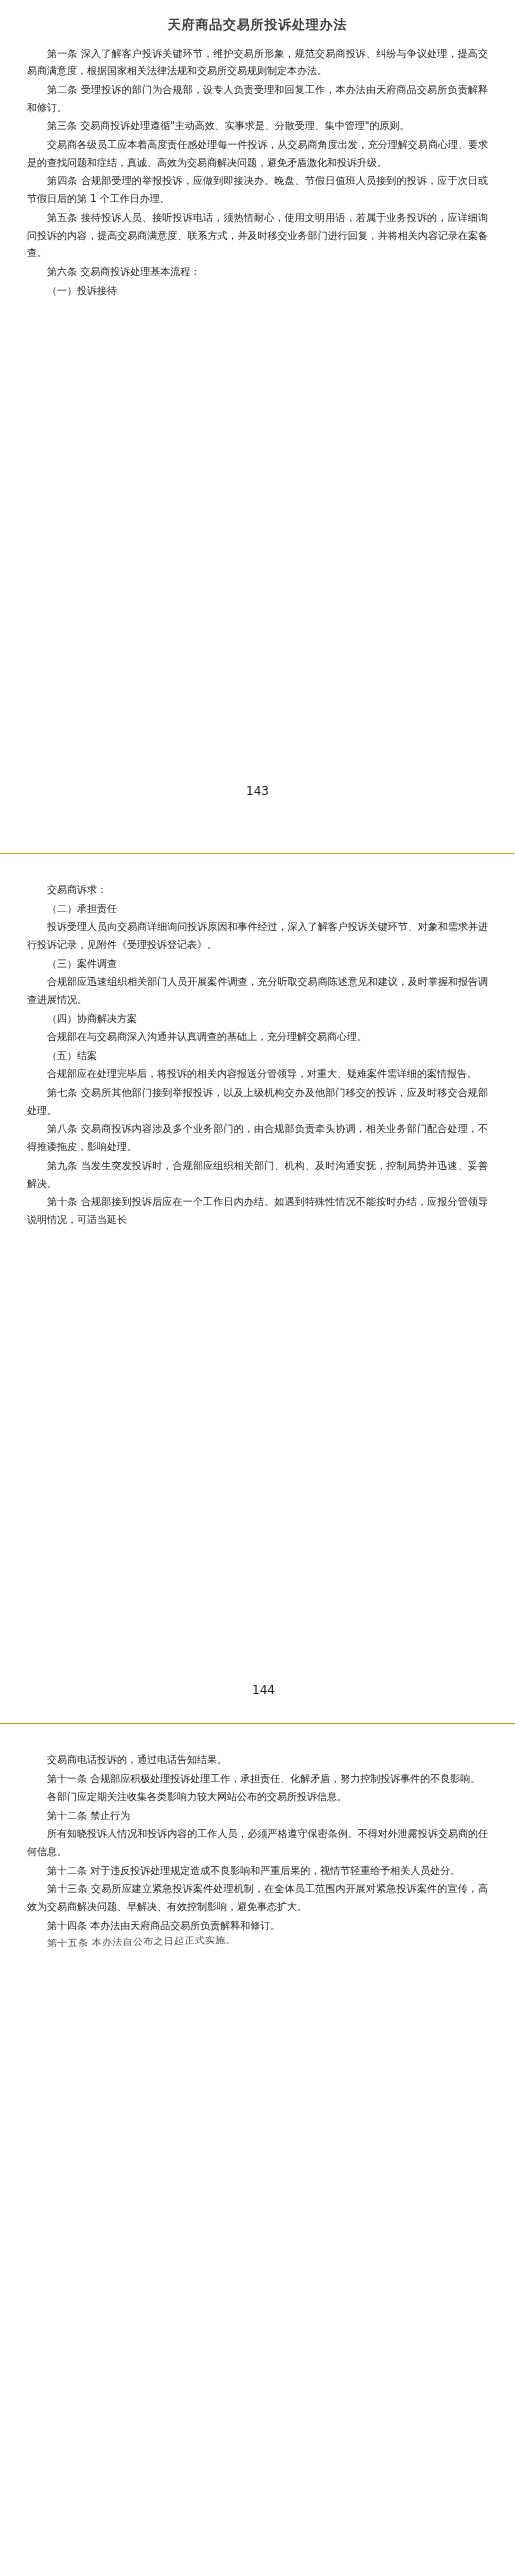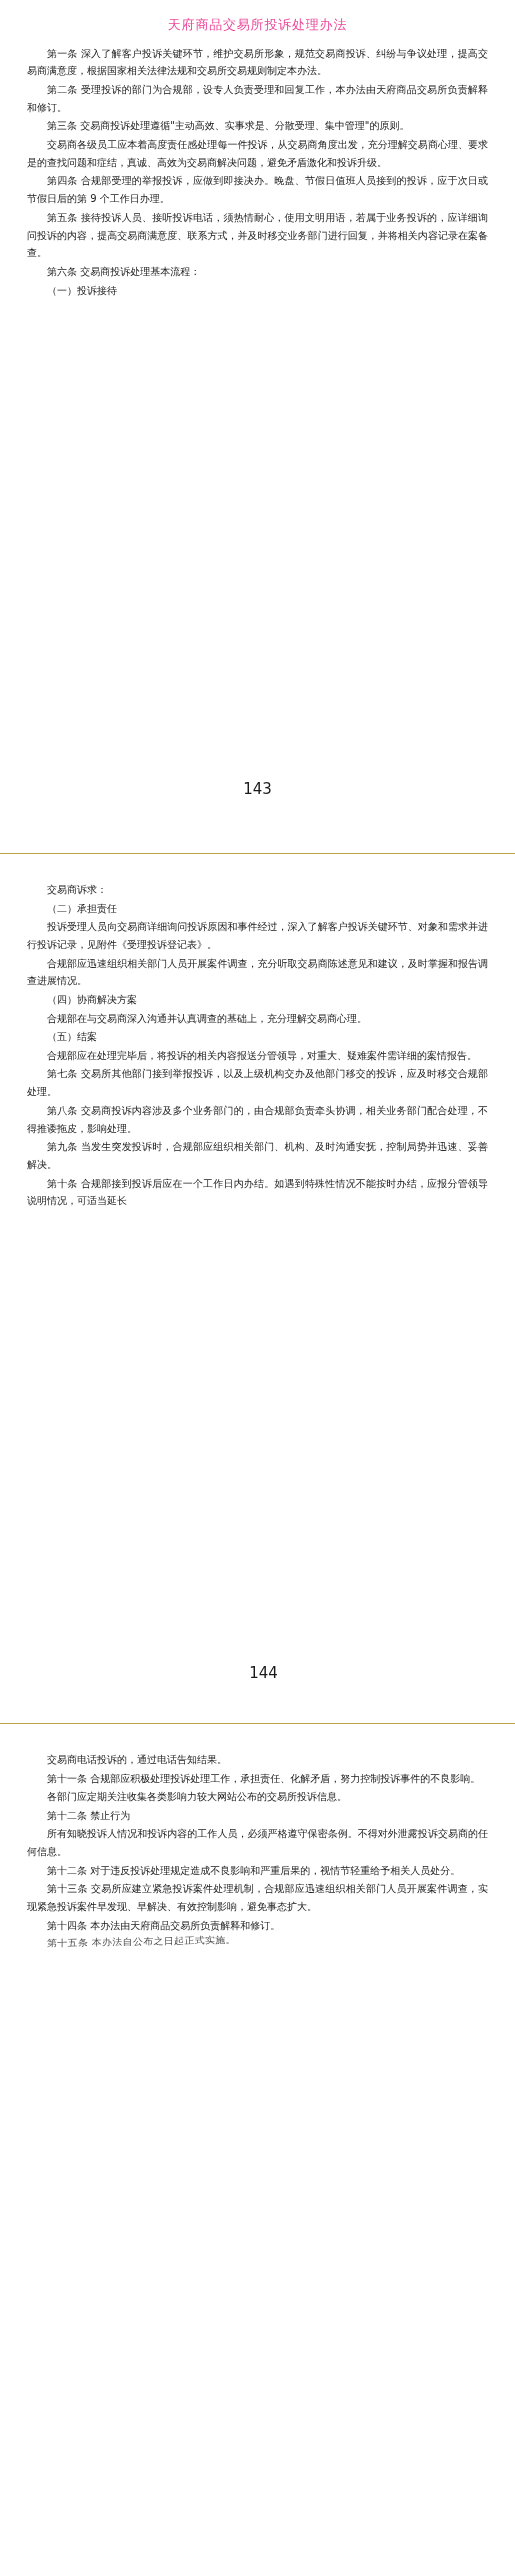--- a/index.html
+++ b/index.html
@@ -19,46 +19,46 @@
     padding: 11px 27px 7.8px 27px;
     background: #ffffff;
   }
   .page-1 { height: 836px; }
   .page-2 { height: 836px; }
   .page-3 { height: 905px; }
 
   .doc-title {
     text-align: center;
     font-size: 13px;
-    font-weight: normal;
+    font-weight: bold;
     letter-spacing: 0.8px;
     margin: 4.7px 0 11px 0;
-    color: #ec4899;
+    color: #404040;
   }
 
   .para {
     font-size: 10px;
     line-height: 1.78;
     text-align: justify;
     text-justify: inter-ideograph;
     margin: 0 0 0.8px 0;
     text-indent: 2em;
     color: #1a1a1a;
   }
 
   .page-num {
     position: absolute;
     left: 0;
     right: 0;
     text-align: center;
-    font-size: 15px;
+    font-size: 12px;
     color: #1a1a1a;
   }
   .pn1 { bottom: 38px; }
-  .pn2 { bottom: 24px; padding-left: 12px; }
+  .pn2 { bottom: 9px; padding-left: 12px; }
 
   .sep-block {
     width: 515px;
     height: 34px;
     background: #ffffff;
     position: relative;
   }
   .sep-line {
     position: absolute;
     top: 16.5px;
@@ -75,35 +75,36 @@
 </style>
 </head>
 <body>
 
 <div class="page page-1">
   <h1 class="doc-title">天府商品交易所投诉处理办法</h1>
   <p class="para">第一条  深入了解客户投诉关键环节，维护交易所形象，规范交易商投诉、纠纷与争议处理，提高交易商满意度，根据国家相关法律法规和交易所交易规则制定本办法。</p>
   <p class="para">第二条  受理投诉的部门为合规部，设专人负责受理和回复工作，本办法由天府商品交易所负责解释和修订。</p>
   <p class="para">第三条  交易商投诉处理遵循"主动高效、实事求是、分散受理、集中管理"的原则。</p>
   <p class="para">交易商各级员工应本着高度责任感处理每一件投诉，从交易商角度出发，充分理解交易商心理、要求是的查找问题和症结，真诚、高效为交易商解决问题，避免矛盾激化和投诉升级。</p>
-  <p class="para">第四条  合规部受理的举报投诉，应做到即接决办。晚盘、节假日值班人员接到的投诉，应于次日或节假日后的第 9 个工作日办理。</p>
+  <p class="para">第四条  合规部受理的举报投诉，应做到即接决办。晚盘、节假日值班人员接到的投诉，应于次日或节假日后的第 1 个工作日办理。</p>
   <p class="para">第五条  接待投诉人员、接听投诉电话，须热情耐心，使用文明用语，若属于业务投诉的，应详细询问投诉的内容，提高交易商满意度、联系方式，并及时移交业务部门进行回复，并将相关内容记录在案备查。</p>
   <p class="para">第六条  交易商投诉处理基本流程：</p>
   <p class="para">（一）投诉接待</p>
   <div class="page-num pn1">143</div>
 </div>
 
 <div class="sep-block">
   <div class="sep-line"></div>
 </div>
 
 <div class="page page-2">
   <p class="para">交易商诉求：</p>
   <p class="para">（二）承担责任</p>
   <p class="para">投诉受理人员向交易商详细询问投诉原因和事件经过，深入了解客户投诉关键环节、对象和需求并进行投诉记录，见附件《受理投诉登记表》。</p>
+  <p class="para">（三）案件调查</p>
   <p class="para">合规部应迅速组织相关部门人员开展案件调查，充分听取交易商陈述意见和建议，及时掌握和报告调查进展情况。</p>
   <p class="para">（四）协商解决方案</p>
   <p class="para">合规部在与交易商深入沟通并认真调查的基础上，充分理解交易商心理。</p>
   <p class="para">（五）结案</p>
   <p class="para">合规部应在处理完毕后，将投诉的相关内容报送分管领导，对重大、疑难案件需详细的案情报告。</p>
   <p class="para">第七条  交易所其他部门接到举报投诉，以及上级机构交办及他部门移交的投诉，应及时移交合规部处理。</p>
   <p class="para">第八条  交易商投诉内容涉及多个业务部门的，由合规部负责牵头协调，相关业务部门配合处理，不得推诿拖皮，影响处理。</p>
   <p class="para">第九条  当发生突发投诉时，合规部应组织相关部门、机构、及时沟通安抚，控制局势并迅速、妥善解决。</p>
   <p class="para">第十条  合规部接到投诉后应在一个工作日内办结。如遇到特殊性情况不能按时办结，应报分管领导说明情况，可适当延长</p>
   <div class="page-num pn2">144</div>
@@ -113,18 +114,18 @@
   <div class="sep-line"></div>
 </div>
 
 <div class="page page-3">
   <p class="para">交易商电话投诉的，通过电话告知结果。</p>
   <p class="para">第十一条  合规部应积极处理投诉处理工作，承担责任、化解矛盾，努力控制投诉事件的不良影响。</p>
   <p class="para">各部门应定期关注收集各类影响力较大网站公布的交易所投诉信息。</p>
   <p class="para">第十二条  禁止行为</p>
   <p class="para">所有知晓投诉人情况和投诉内容的工作人员，必须严格遵守保密条例。不得对外泄露投诉交易商的任何信息。</p>
   <p class="para">第十二条  对于违反投诉处理规定造成不良影响和严重后果的，视情节轻重给予相关人员处分。</p>
-  <p class="para">第十三条  交易所应建立紧急投诉案件处理机制，合规部应迅速组织相关部门人员开展案件调查，实现紧急投诉案件早发现、早解决、有效控制影响，避免事态扩大。</p>
+  <p class="para">第十三条  交易所应建立紧急投诉案件处理机制，在全体员工范围内开展对紧急投诉案件的宣传，高效为交易商解决问题、早解决、有效控制影响，避免事态扩大。</p>
   <p class="para">第十四条  本办法由天府商品交易所负责解释和修订。</p>
   <p class="para distorted">第十五条  本办法自公布之日起正式实施。</p>
 
 </div>
 
 
 </body></html>

